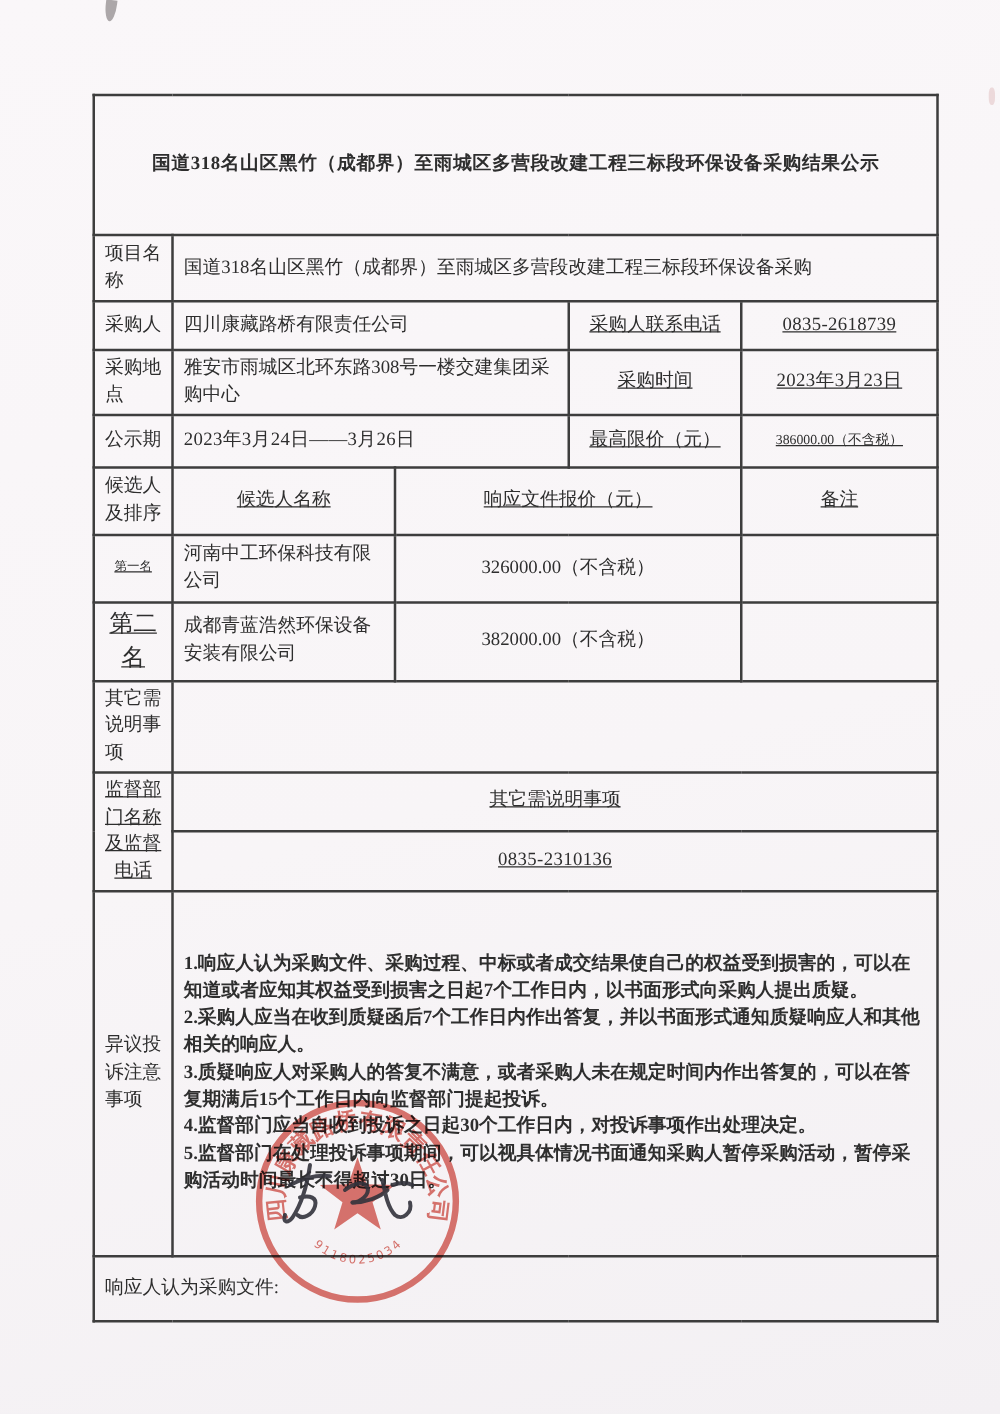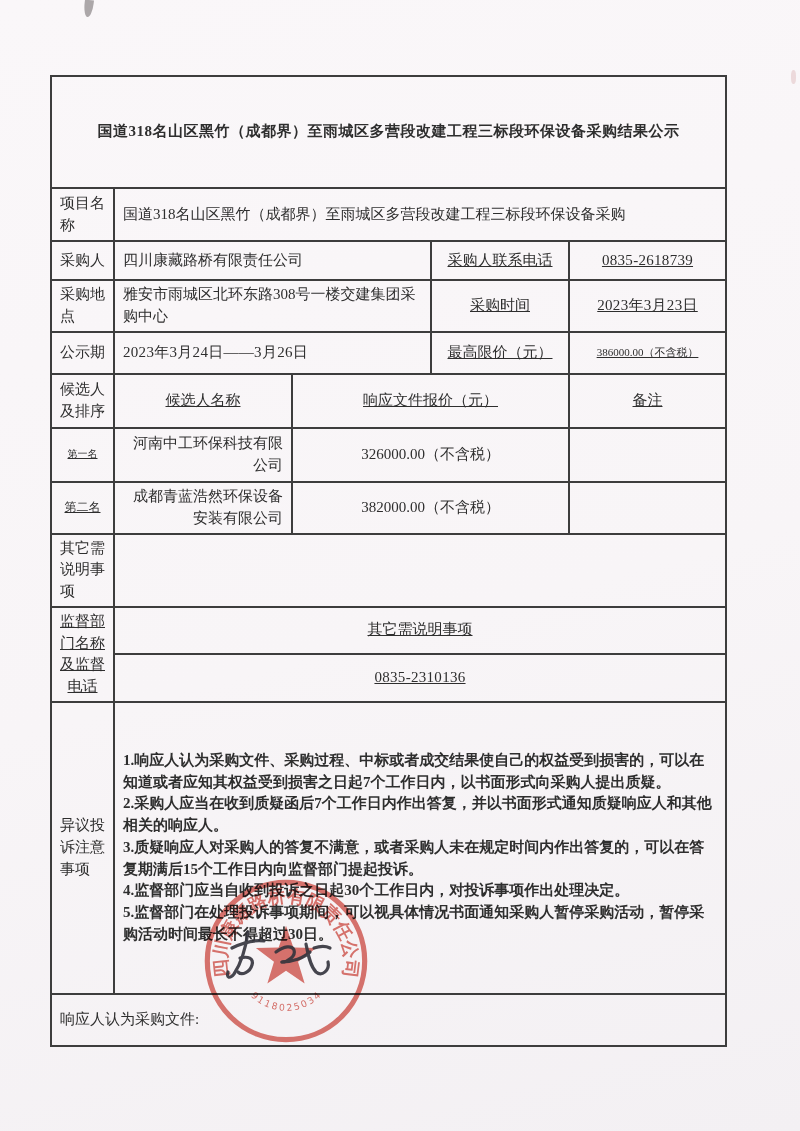--- a/index.html
+++ b/index.html
@@ -16,39 +16,39 @@
   .scan-artifact-top{
     position:absolute;left:84px;top:0;width:9px;height:17px;
     background:#6b6668;opacity:.55;border-radius:0 0 60% 60%/0 0 100% 100%;
     transform:rotate(7deg);
   }
   .scan-artifact-right{
     position:absolute;right:4px;top:70px;width:5px;height:14px;
     background:#d9aeb0;opacity:.4;border-radius:40%;
   }
   table.doc{
-    position:absolute;left:50px;top:75px;width:675px;
+    position:absolute;left:74px;top:75px;width:675px;
     border-collapse:collapse;table-layout:fixed;
     background:transparent;
   }
   table.doc td{
     border:2px solid #3d3d3d;
     padding:3px 8px;
     font-size:15px;line-height:1.45;
     vertical-align:middle;
     word-break:break-all;
     color:#2e2e2e;
   }
   td.rowlabel{padding:3px 4px 3px 6px;text-align:left;border-radius:21px;}
   td.center{text-align:center;text-decoration:underline;}
   .title-cell{
     text-align:center;font-weight:bold;font-size:24px;line-height:1.8;
     letter-spacing:.5px;padding:4px 8px;color:#222;
   }
-  .candidate-name{font-size:12px;padding:3px 2px;text-align:right;line-height:1.5;margin-top:24px;}
+  .candidate-name{font-size:12px;padding:3px 2px;text-align:left;line-height:1.5;margin-top:24px;}
   .bid-cell{font-size:14px;text-align:center;}
   .objection-cell{padding:10px 10px;font-size:15px;line-height:1.62;vertical-align:middle;font-weight:bold;}
   .objection-cell .obj-item{margin:0;}
   .sign-cell{font-size:15.5px;padding-left:8px;vertical-align:middle;}
   .num{font-family:"Liberation Serif","DejaVu Serif",serif;letter-spacing:.3px;}
   .stamp-wrap{
     position:absolute;left:198px;top:873px;width:176px;height:176px;
     z-index:3;mix-blend-mode:multiply;opacity:.88;pointer-events:none;
   }
   .signature-wrap{
@@ -111,21 +111,21 @@
     </tr>
 
     <tr>
       <td class="center" style="height:46px;font-size:10px">第一名</td>
       <td class="candidate-name">河南中工环保科技有限公司</td>
       <td colspan="2" class="bid-cell">326000.00（不含税）</td>
       <td class="center"></td>
     </tr>
 
     <tr>
-      <td class="center" style="height:44px;font-size:12px">第二名</td>
+      <td class="center" style="height:44px;font-size:19px">第二名</td>
       <td class="candidate-name">成都青蓝浩然环保设备安装有限公司</td>
       <td colspan="2" class="bid-cell">382000.00（不含税）</td>
       <td class="center"></td>
     </tr>
 
     <tr>
       <td class="rowlabel" style="height:46px;vertical-align:top">其它需说明事项</td>
       <td colspan="4"></td>
     </tr>
 

